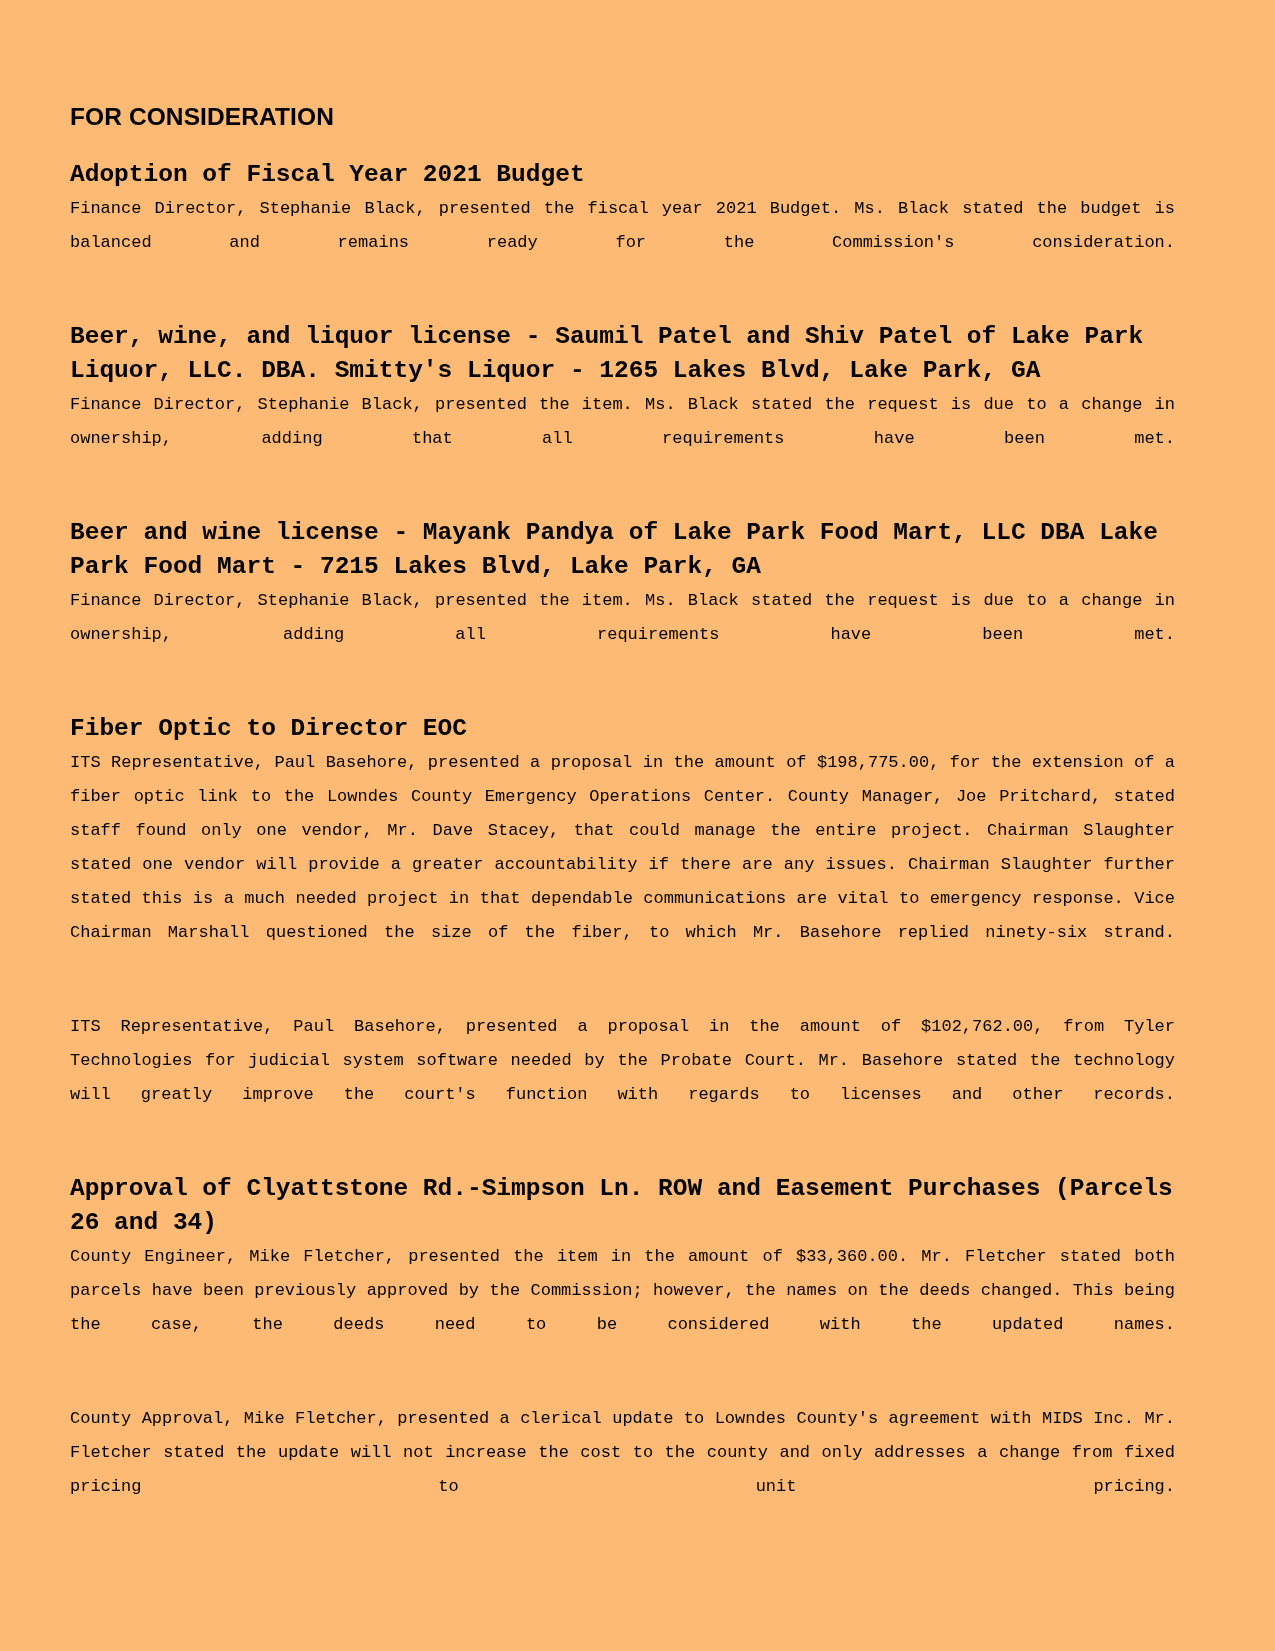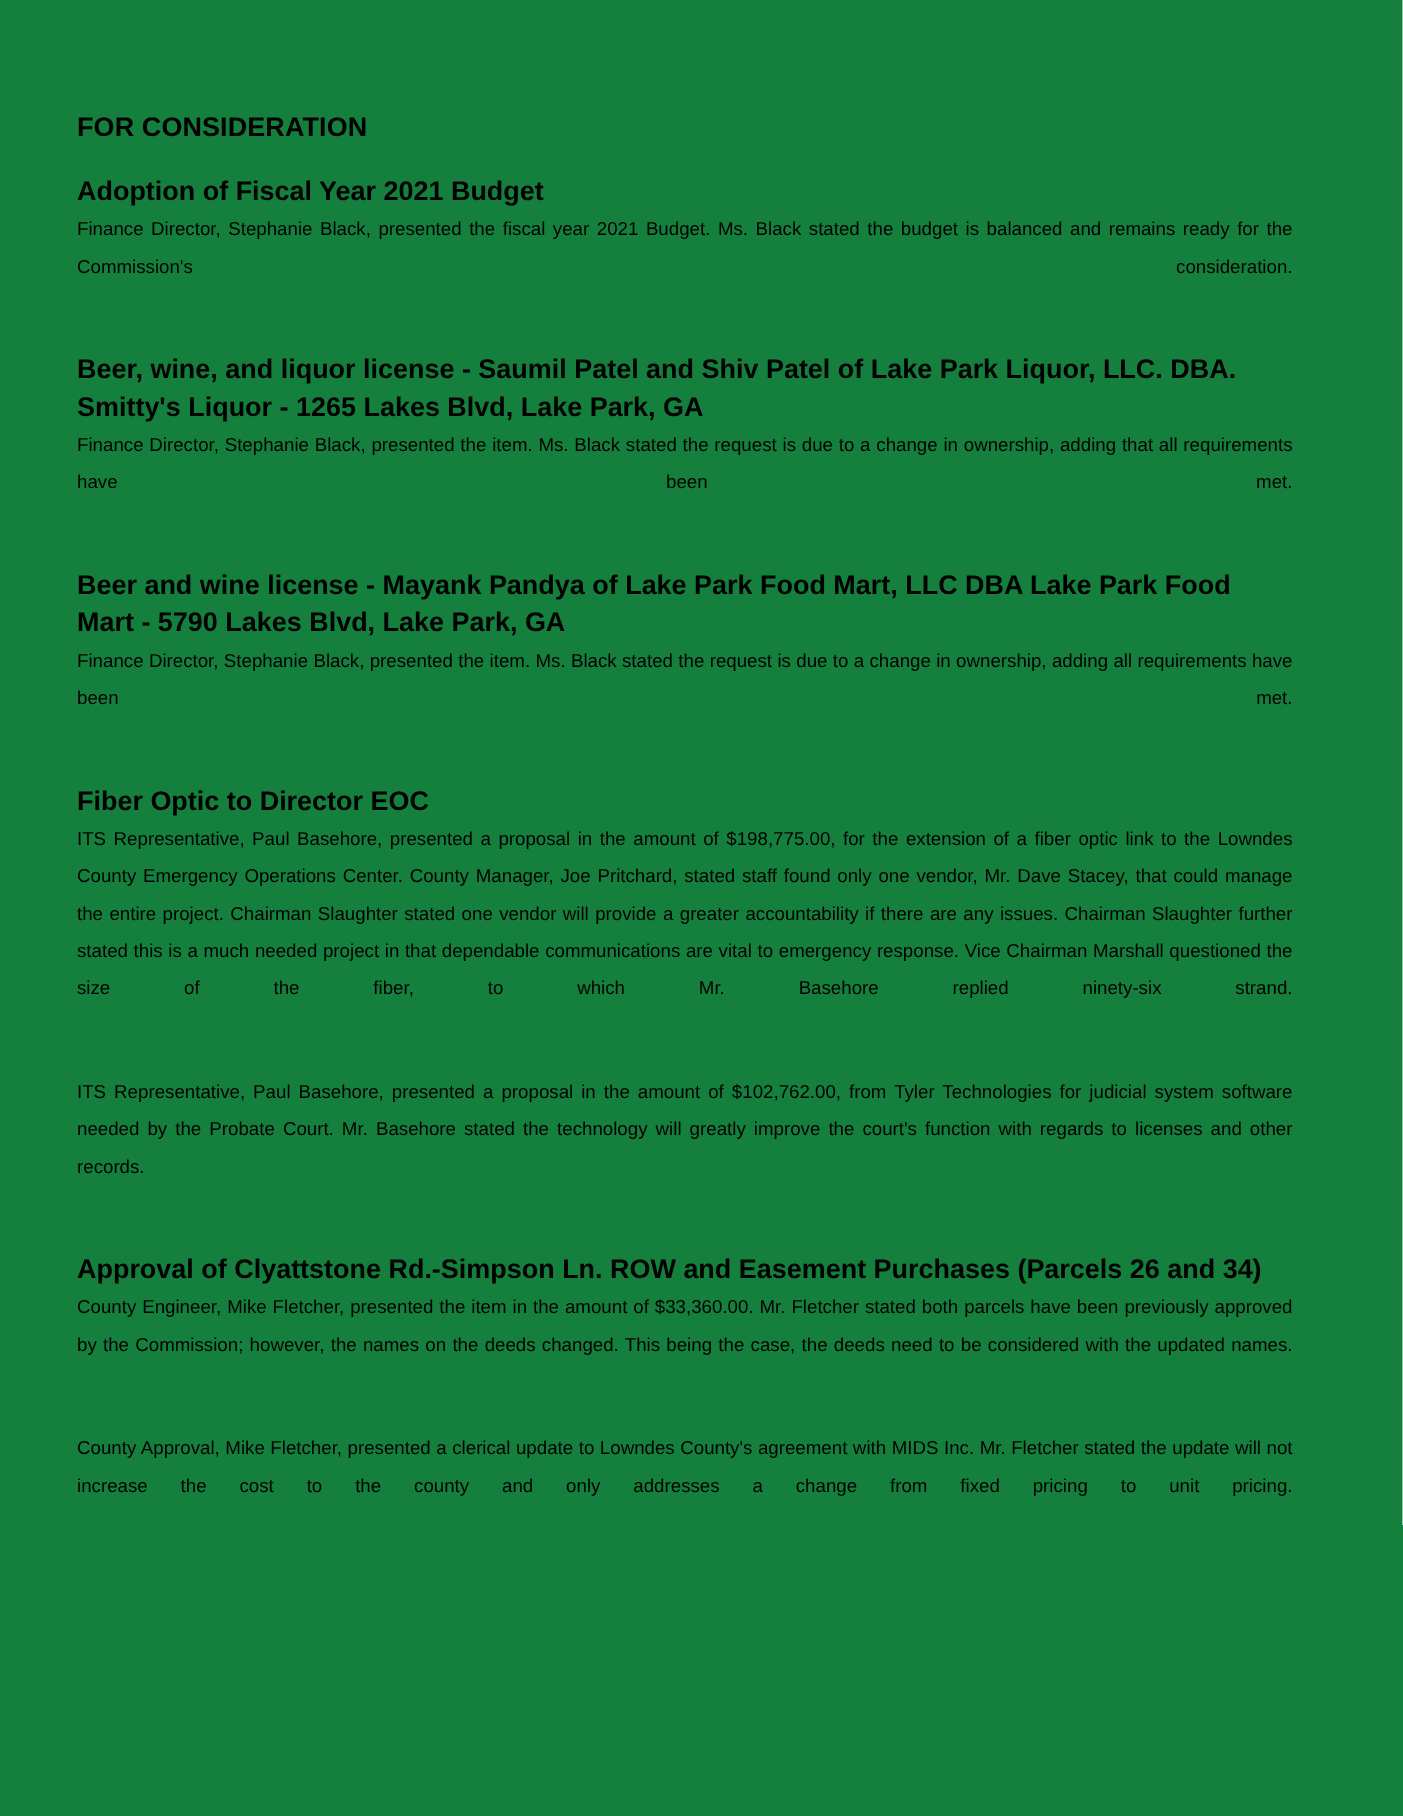--- a/index.html
+++ b/index.html
@@ -4,21 +4,21 @@
 <style>
   html, body {
     margin: 0;
     padding: 0;
     background: #ffffff;
   }
   .page {
     position: relative;
     width: 1275px;
     height: 1651px;
-    background: #15803d;
+    background: #fdba74;
     box-sizing: border-box;
     overflow: hidden;
     font-family: "Liberation Sans", sans-serif;
     color: #000000;
   }
   .content {
     position: absolute;
     left: 70px;
     top: 100px;
     width: 1105px;
@@ -26,20 +26,21 @@
   .doc-title {
     font-size: 24.5px;
     font-weight: bold;
     line-height: 34px;
     margin: 0 0 24px 0;
     text-align: left;
     letter-spacing: 0.1px;
   }
   .section {
     margin: 0 0 26px 0;
+    font-family: Liberation Mono, monospace;
   }
   .section-heading {
     font-size: 24.5px;
     font-weight: bold;
     line-height: 34px;
     margin: 0;
     text-align: left;
   }
   .section-body {
     font-size: 17px;
@@ -67,21 +68,21 @@
       <p class="section-heading">Adoption of Fiscal Year 2021 Budget</p>
       <p class="section-body">Finance Director, Stephanie Black, presented the fiscal year 2021 Budget.  Ms. Black stated the budget is balanced and remains ready for the Commission's consideration.</p>
     </div>
 
     <div class="section">
       <p class="section-heading">Beer, wine, and liquor license - Saumil Patel and Shiv Patel of Lake Park Liquor, LLC. DBA. Smitty's Liquor - 1265 Lakes Blvd, Lake Park, GA</p>
       <p class="section-body">Finance Director, Stephanie Black, presented the item.  Ms. Black stated the request is due to a change in ownership, adding that all requirements have been met.</p>
     </div>
 
     <div class="section">
-      <p class="section-heading">Beer and wine license - Mayank Pandya of Lake Park Food Mart, LLC DBA Lake Park Food Mart - 5790 Lakes Blvd, Lake Park, GA</p>
+      <p class="section-heading">Beer and wine license - Mayank Pandya of Lake Park Food Mart, LLC DBA Lake Park Food Mart - 7215 Lakes Blvd, Lake Park, GA</p>
       <p class="section-body">Finance Director, Stephanie Black, presented the item.  Ms. Black stated the request is due to a change in ownership, adding all requirements have been met.</p>
     </div>
 
     <div class="section">
       <p class="section-heading">Fiber Optic to Director EOC</p>
       <p class="section-body">ITS Representative, Paul Basehore, presented a proposal in the amount of $198,775.00, for the extension of a fiber optic link to the Lowndes County Emergency Operations Center.  County Manager, Joe Pritchard, stated staff found only one vendor, Mr. Dave Stacey, that could manage the entire project.  Chairman Slaughter stated one vendor will provide a greater accountability if there are any issues.  Chairman Slaughter further stated this is a much needed project in that dependable communications are vital to emergency response.  Vice Chairman Marshall questioned the size of the fiber, to which Mr. Basehore replied ninety-six strand.</p>
     </div>
 
     <div class="section">
       <p class="section-body">ITS Representative, Paul Basehore, presented a proposal in the amount of $102,762.00, from Tyler Technologies for judicial system software needed by the Probate Court.  Mr. Basehore stated the technology will greatly improve the court's function with regards to licenses and other records.</p>

